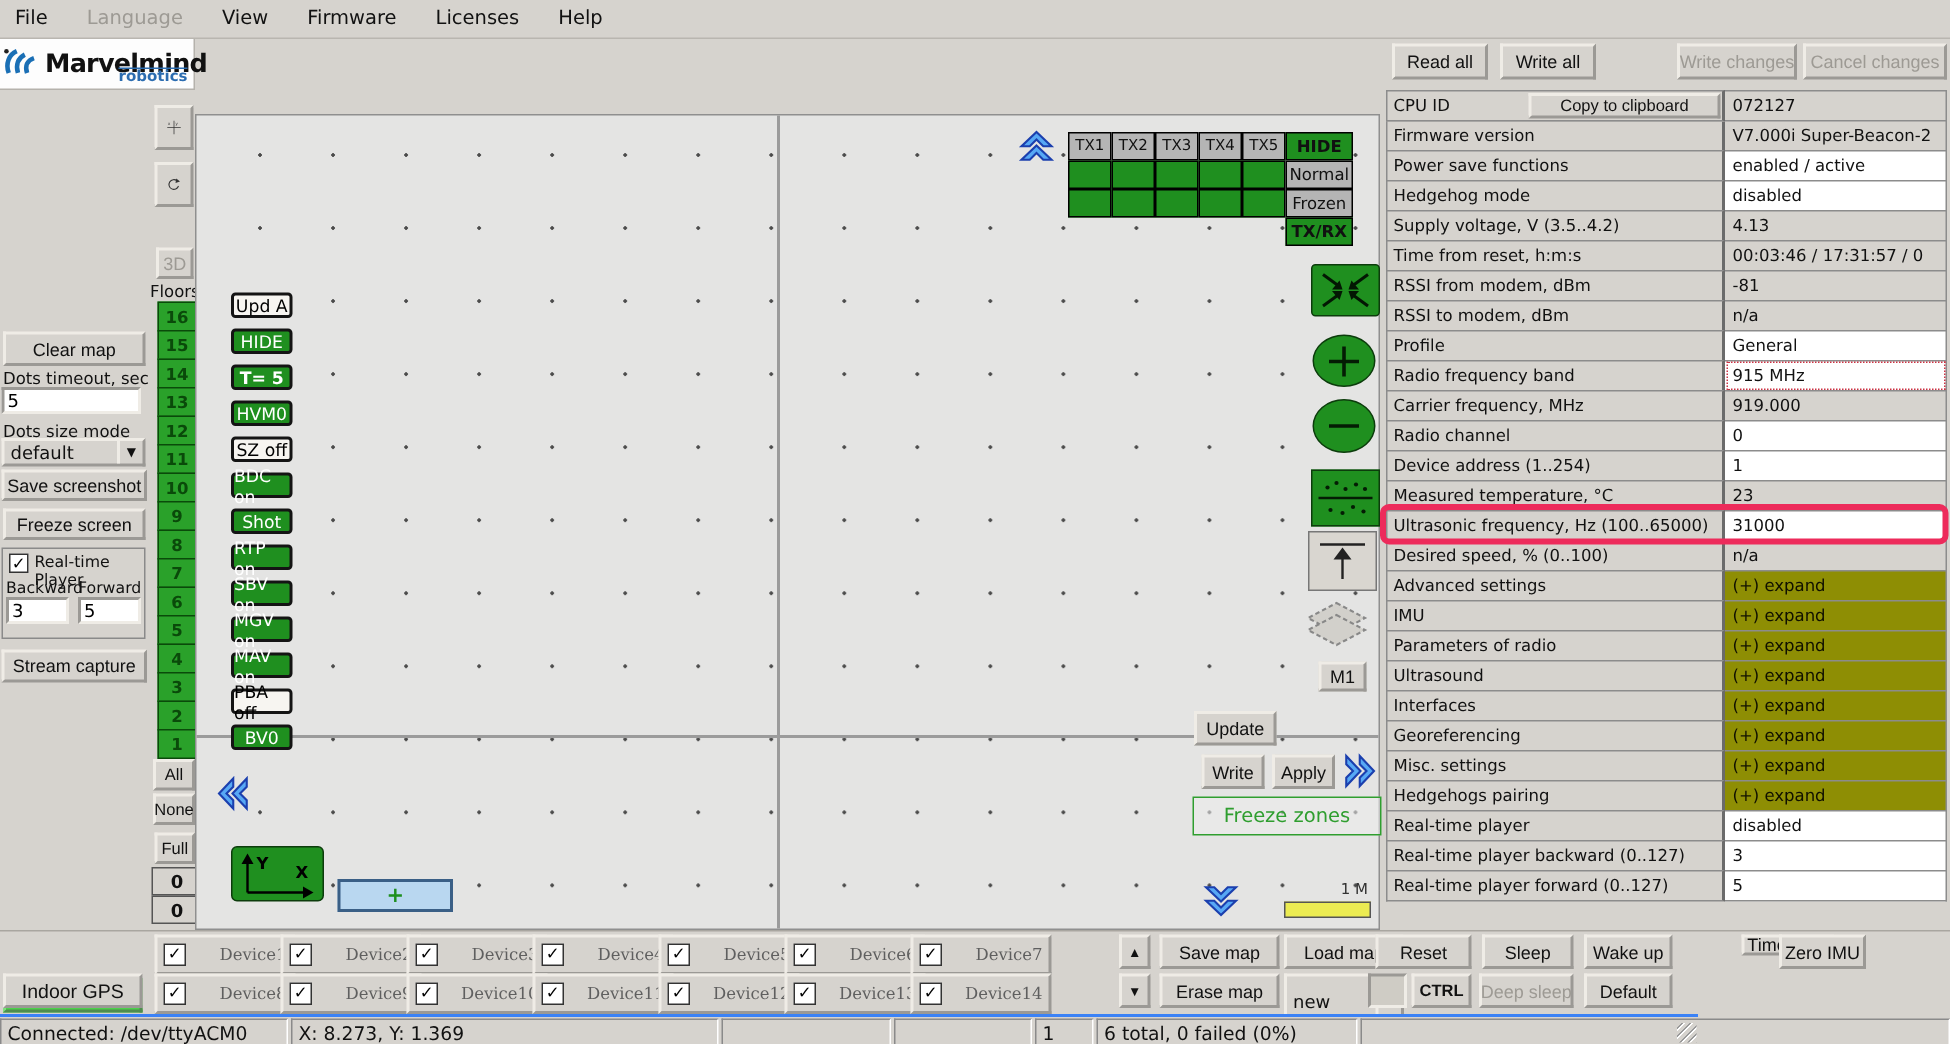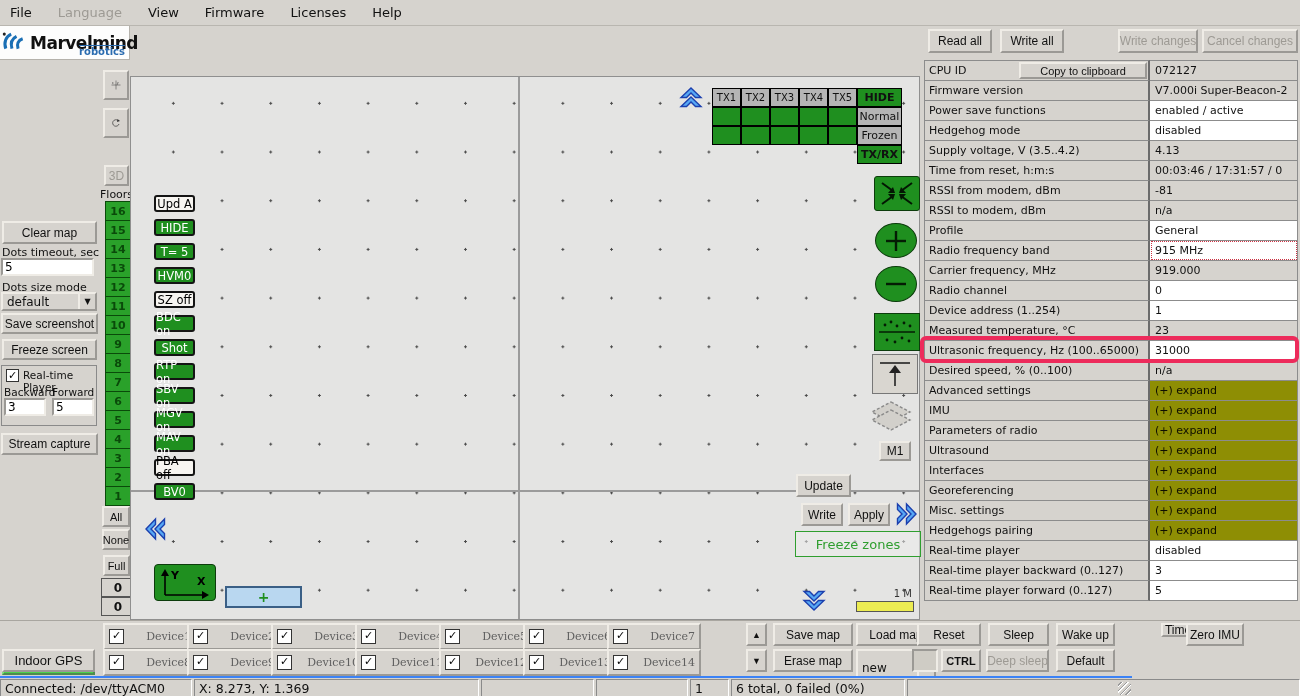--- a/index.html
+++ b/index.html
@@ -162,21 +162,21 @@
     <div class="abs" style="left:1px;top:518px;width:34px;height:19px;border:1px solid #555;font-weight:bold;display:flex;align-items:center;justify-content:center;">0</div>
     <div class="abs" style="left:1px;top:537px;width:34px;height:19px;border:1px solid #555;font-weight:bold;display:flex;align-items:center;justify-content:center;">0</div>
   </div>
 
   <div class="abs map">
     <div class="abs mapline" style="left:387px;top:0;width:2px;height:542px;"></div>
     <div class="abs mapline" style="left:0;top:413px;width:788px;height:2px;"></div>
 
     <div class="gbtn light" style="top:118px;">Upd A</div>
     <div class="gbtn" style="top:142px;">HIDE</div>
-    <div class="gbtn" style="top:166px;">T= 5</div>
+    <div class="gbtn" style="top:166px;font-weight:bold;">T= 5</div>
     <div class="gbtn" style="top:190px;">HVM0</div>
     <div class="gbtn light" style="top:214px;">SZ off</div>
     <div class="gbtn" style="top:238px;">BDC on</div>
     <div class="gbtn" style="top:262px;">Shot</div>
     <div class="gbtn" style="top:286px;">RTP on</div>
     <div class="gbtn" style="top:310px;">SBV on</div>
     <div class="gbtn" style="top:334px;">MGV on</div>
     <div class="gbtn" style="top:358px;">MAV on</div>
     <div class="gbtn light" style="top:382px;">PBA off</div>
     <div class="gbtn" style="top:406px;">BV0</div>

